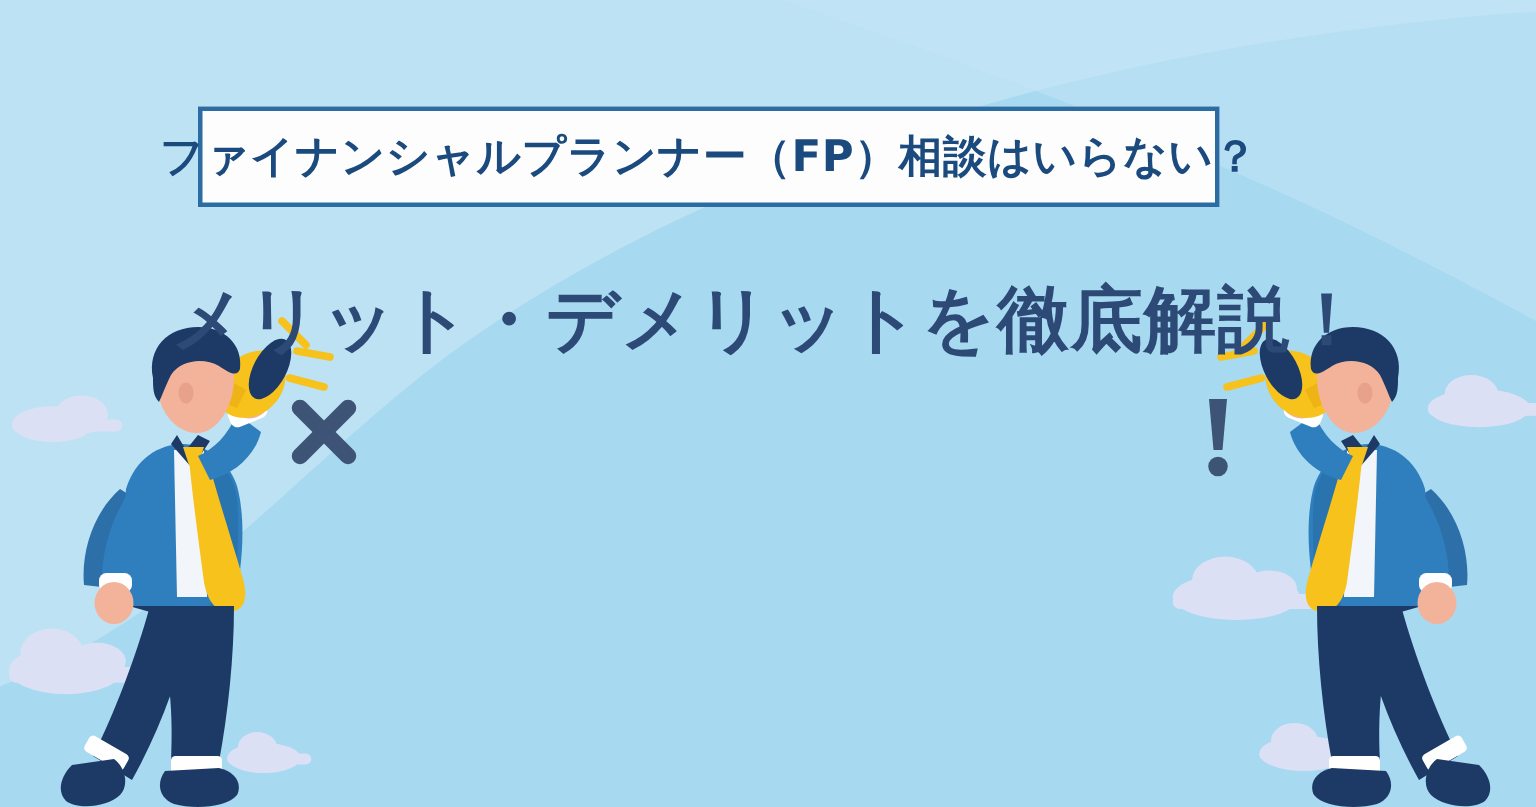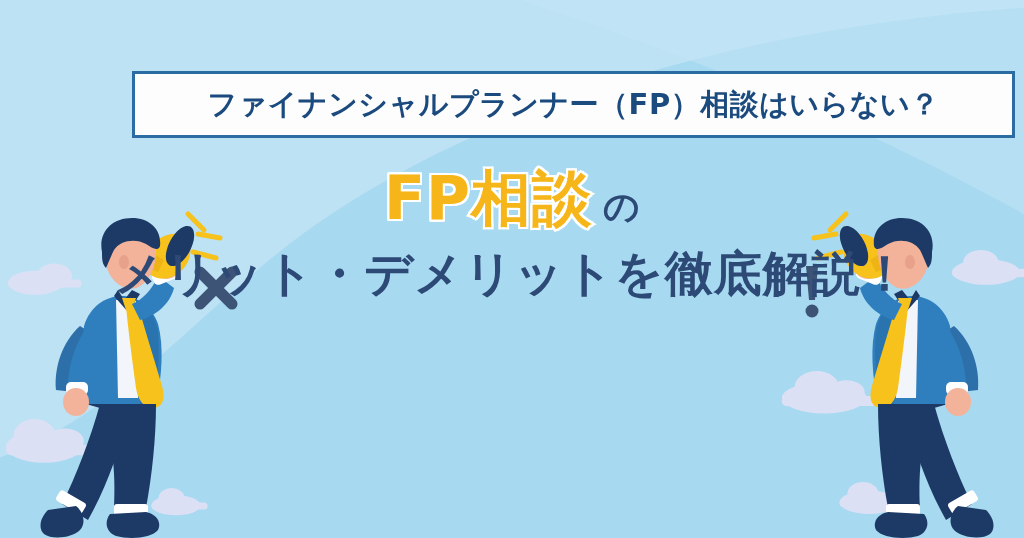--- a/index.html
+++ b/index.html
@@ -28,21 +28,21 @@
     inset: 0;
     width: 1024px;
     height: 538px;
   }
 
   
   .title-box {
     position: absolute;
     left: 132px;
     top: 71px;
-    width: 883px;
+    width: 681px;
     height: 67px;
     background: #fdfdfd;
     border: 3px solid #2b6ca3;
     box-sizing: border-box;
     display: flex;
     align-items: center;
     justify-content: center;
   }
   .title-box-text {
     color: #1b4a7e;
@@ -259,19 +259,16 @@
       <path d="M 10,58 L 22,58 L 19,92 L 13,92 Z"></path>
       <circle cx="16" cy="103" r="6.5"></circle>
     </g>
   </svg>
 
   <div class="title-box">
     <span class="title-box-text">ファイナンシャルプランナー（FP）相談はいらない？</span>
   </div>
 
   <div class="headline">
-    <span class="headline-line1">
-      <span class="hl-accent">FP相談</span><span class="hl-no">の</span>
-    </span>
     <span class="headline-line2">メリット・デメリットを徹底解説！</span>
   </div>
 
 </div>
 
 </body></html>

